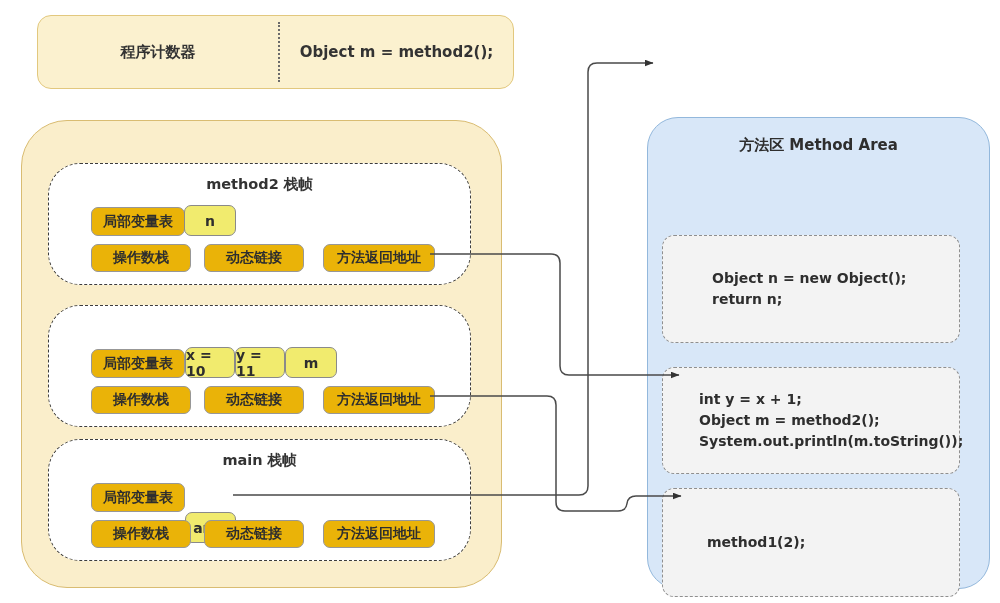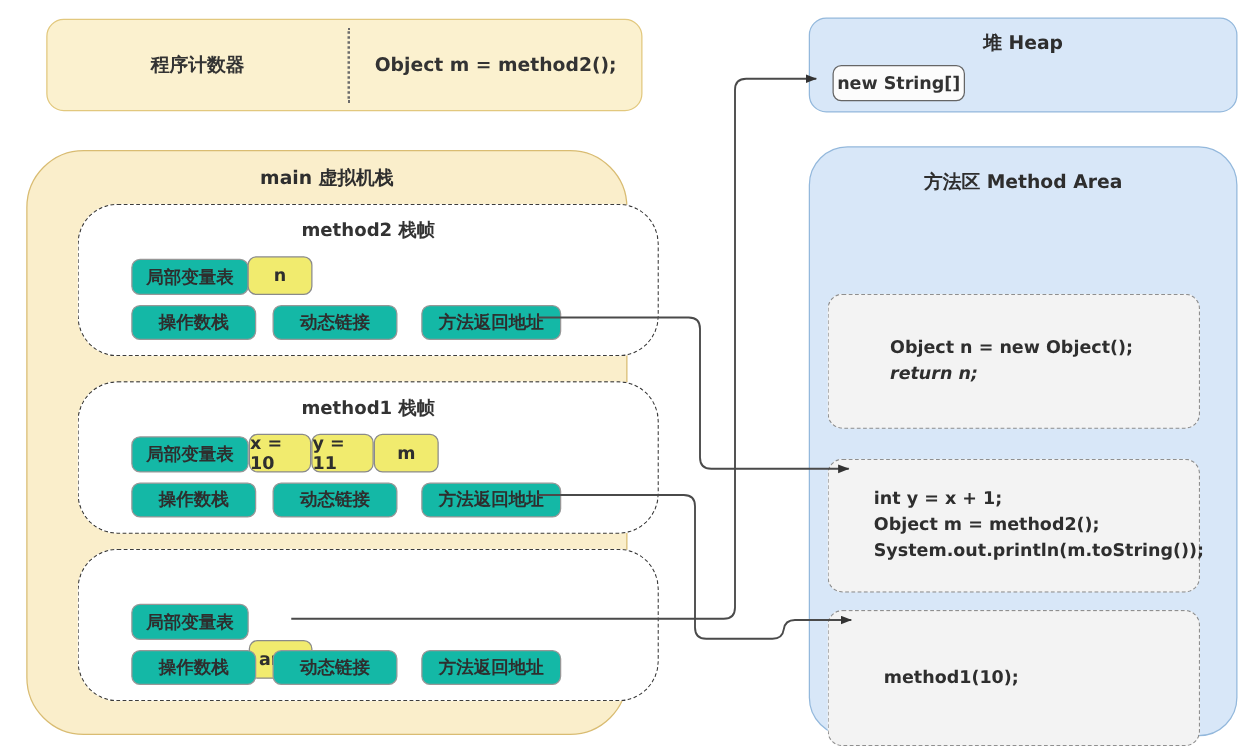--- a/index.html
+++ b/index.html
@@ -19,23 +19,23 @@
   .heap-box{left:647px;top:14px;width:343px;height:76px;background:#D8E7F8;border:1.6px solid #93B8DC;border-radius:14px;}
   .stack-box{left:21px;top:120px;width:481px;height:468px;background:#FAEECB;border:1.6px solid #D9BC72;border-radius:46px;}
   .marea-box{left:647px;top:117px;width:343px;height:472px;background:#D8E7F8;border:1.6px solid #93B8DC;border-radius:31px;}
 
   .box-title{position:absolute;left:0;right:0;text-align:center;font-weight:bold;font-size:15px;color:#2e2e2e;}
 
   .heap-obj{position:absolute;left:18px;top:37px;width:104px;height:27px;background:#FCFCFC;border:1.4px solid #666;border-radius:7px;
     display:flex;align-items:center;justify-content:center;font-size:14px;font-weight:600;}
 
   
-  .frame{position:absolute;left:40px;width:421px;height:120px;background:#ffffff;border:1.6px dashed #3c3c3c;border-radius:32px;padding-left:42px;}
+  .frame{position:absolute;left:26px;width:421px;height:120px;background:#ffffff;border:1.6px dashed #3c3c3c;border-radius:32px;}
   .frame-title{position:absolute;left:0;right:0;top:11px;text-align:center;font-weight:bold;font-size:14.5px;}
-  .gbox{position:absolute;background:#14b8a6;border:1.4px solid #979797;border-radius:7px;display:flex;align-items:center;justify-content:center;
+  .gbox{position:absolute;background:#eab308;border:1.4px solid #979797;border-radius:7px;display:flex;align-items:center;justify-content:center;
     font-size:14px;font-weight:600;color:#2e2e2e;}
   .chip{position:absolute;background:#F1EB6E;border:1.4px solid #8a8a8a;border-radius:7px;display:flex;align-items:center;justify-content:center;
     font-size:14px;font-weight:600;color:#2e2e2e;}
   .lvt{left:42px;top:43px;width:92px;height:27px;}
   .r2a{left:42px;top:80px;width:98px;height:26px;}
   .r2b{left:155px;top:80px;width:98px;height:26px;}
   .r2c{left:274px;top:80px;width:110px;height:26px;}
 
   
   .codebox{position:absolute;left:14px;width:296px;background:#F3F3F3;border:1.4px dashed #8f8f8f;border-radius:12px;margin-top:44px;}
@@ -47,73 +47,68 @@
 <body>
 
 <div class="canvas">
 
   <div class="abs pc-box">
     <div class="pc-cell pc-left">程序计数器</div>
     <div class="pc-divider"></div>
     <div class="pc-cell pc-right">Object m = method2();</div>
   </div>
 
-  <div class="abs heap-box">
-    <div class="box-title" style="top:10px;">堆 Heap</div>
-    <div class="heap-obj">new String[]</div>
-  </div>
 
   <div class="abs stack-box">
-    <div class="box-title" style="top:12px;">main 虚拟机栈</div>
 
     <div class="frame" style="top:42px;">
       <div class="frame-title">method2 栈帧</div>
       <div class="gbox lvt">局部变量表</div>
       <div class="chip" style="left:135px;top:41px;width:50px;height:29px;">n</div>
       <div class="gbox r2a">操作数栈</div>
       <div class="gbox r2b">动态链接</div>
       <div class="gbox r2c">方法返回地址</div>
     </div>
 
     <div class="frame" style="top:184px;">
-      <div class="frame-title">method1 栈帧</div>
       <div class="gbox lvt">局部变量表</div>
       <div class="chip" style="left:136px;top:41px;width:48px;height:29px;">x = 10</div>
       <div class="chip" style="left:186px;top:41px;width:48px;height:29px;">y = 11</div>
       <div class="chip" style="left:236px;top:41px;width:50px;height:29px;">m</div>
       <div class="gbox r2a">操作数栈</div>
       <div class="gbox r2b">动态链接</div>
       <div class="gbox r2c">方法返回地址</div>
     </div>
 
     <div class="frame" style="top:318px;">
+      <div class="frame-title">main 栈帧</div>
       <div class="gbox lvt">局部变量表</div>
       <div class="chip" style="left:136px;top:41px;width:49px;height:29px;margin-top:31px;">args</div>
       <div class="gbox r2a">操作数栈</div>
       <div class="gbox r2b">动态链接</div>
       <div class="gbox r2c">方法返回地址</div>
     </div>
   </div>
 
   <div class="abs marea-box">
     <div class="box-title" style="top:18px;">方法区 Method Area</div>
 
     <div class="codebox" style="top:73px;height:106px;">
       <div class="code" style="left:49px;top:32px;">Object n = new Object();</div>
-      <div class="code" style="left:49px;top:53px;font-style:italic;">return n;</div>
+      <div class="code" style="left:49px;top:53px;">return n;</div>
     </div>
 
     <div class="codebox" style="top:205px;height:105px;">
       <div class="code" style="left:36px;top:21px;text-align:right;">int y = x + 1;</div>
       <div class="code" style="left:36px;top:42px;">Object m = method2();</div>
       <div class="code" style="left:36px;top:63px;">System.out.println(m.toString());</div>
     </div>
 
     <div class="codebox" style="top:326px;height:107px;">
-      <div class="code" style="left:44px;top:43px;">method1(10);</div>
+      <div class="code" style="left:44px;top:43px;">method1(2);</div>
     </div>
   </div>
 
   <svg class="arrows" viewBox="0 0 1000 603" xmlns="http://www.w3.org/2000/svg">
     <defs>
       <marker id="ah" markerWidth="10" markerHeight="8" refX="8.5" refY="3.5" orient="auto" markerUnits="userSpaceOnUse">
         <path d="M0,0 L9,3.5 L0,7 Z" fill="#333"></path>
       </marker>
     </defs>
 

